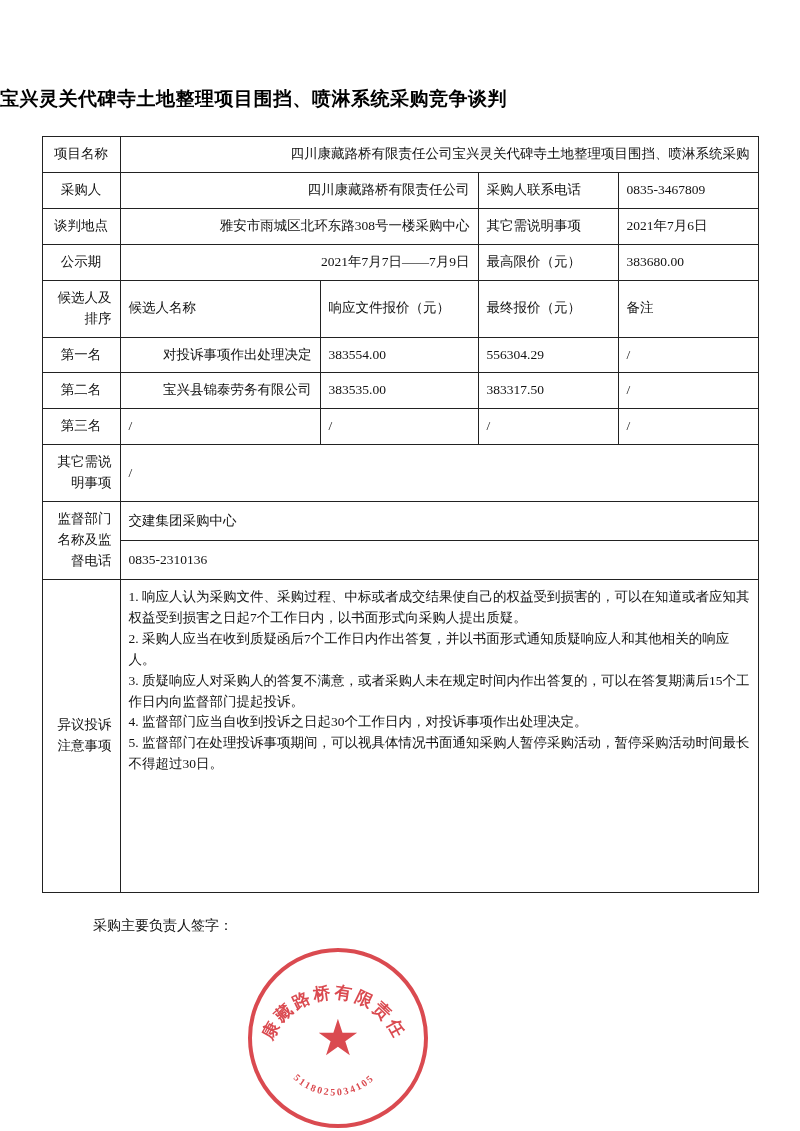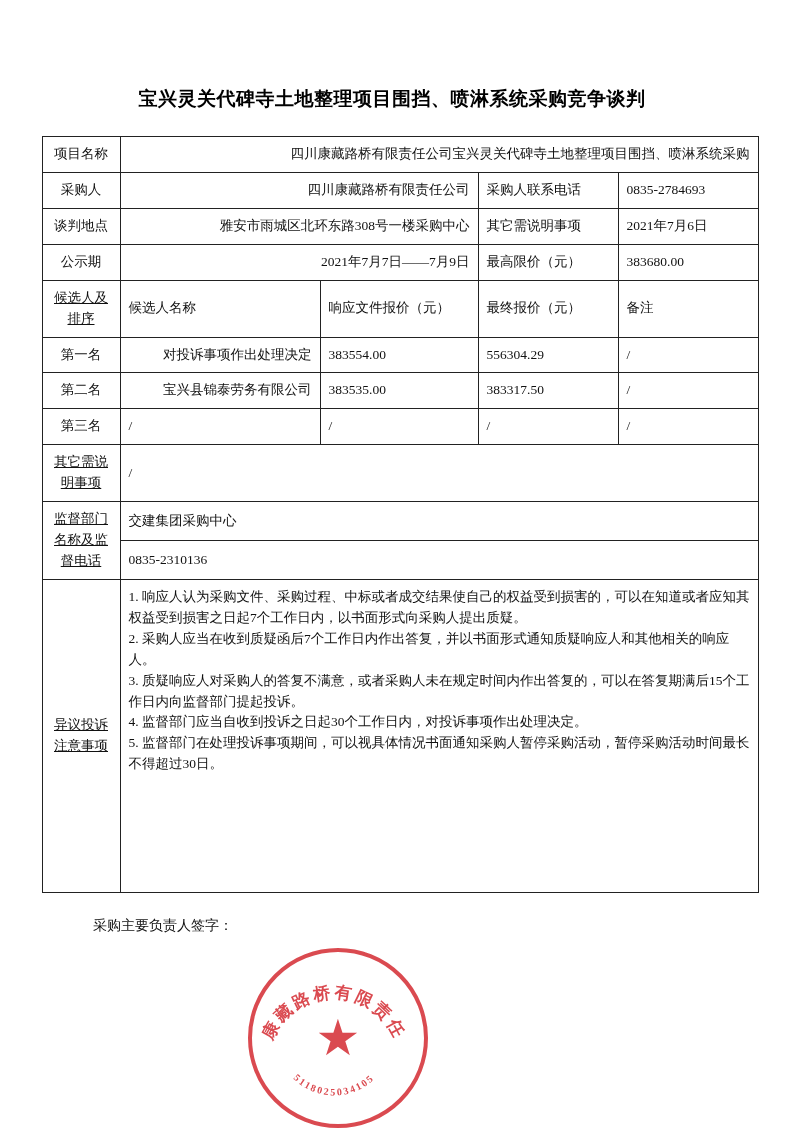--- a/index.html
+++ b/index.html
@@ -16,21 +16,20 @@
     overflow: hidden;
   }
   .page {
     position: relative;
     width: 800px;
     height: 1131px;
     box-sizing: border-box;
     padding: 0;
   }
   .doc-title {
-    text-align: center;
     font-size: 19px;
     font-weight: bold;
     letter-spacing: 0.5px;
     margin: 86px 16px 24px 0;
     color: #000;
   }
   table.main {
     border-collapse: collapse;
     width: 716px;
     margin: 8px auto;
@@ -42,23 +41,22 @@
     font-size: 13.5px;
     line-height: 1.55;
     vertical-align: middle;
     color: #111;
   }
   .lbl {
     text-align: center;
     white-space: nowrap;
   }
   .lbl2 {
-    text-align: center;
+    text-align: right;
     line-height: 1.5;
-    text-decoration: underline;
   }
   .c { }
   .l { text-align: right; }
   .notes {
     text-align: left;
     font-size: 13.5px;
     line-height: 1.95;
     padding: 14px 14px 14px 16px;
   }
   .notes p {
@@ -117,21 +115,21 @@
     </colgroup>
     <tbody>
       <tr>
         <td class="lbl">项目名称</td>
         <td class="l" colspan="4">四川康藏路桥有限责任公司宝兴灵关代碑寺土地整理项目围挡、喷淋系统采购</td>
       </tr>
       <tr>
         <td class="lbl">采购人</td>
         <td class="l" colspan="2">四川康藏路桥有限责任公司</td>
         <td class="c">采购人联系电话</td>
-        <td class="c">0835-2784693</td>
+        <td class="c">0835-3467809</td>
       </tr>
       <tr>
         <td class="lbl">谈判地点</td>
         <td class="l" colspan="2">雅安市雨城区北环东路308号一楼采购中心</td>
         <td class="c">其它需说明事项</td>
         <td class="c">2021年7月6日</td>
       </tr>
       <tr>
         <td class="lbl">公示期</td>
         <td class="l" colspan="2">2021年7月7日——7月9日</td>

